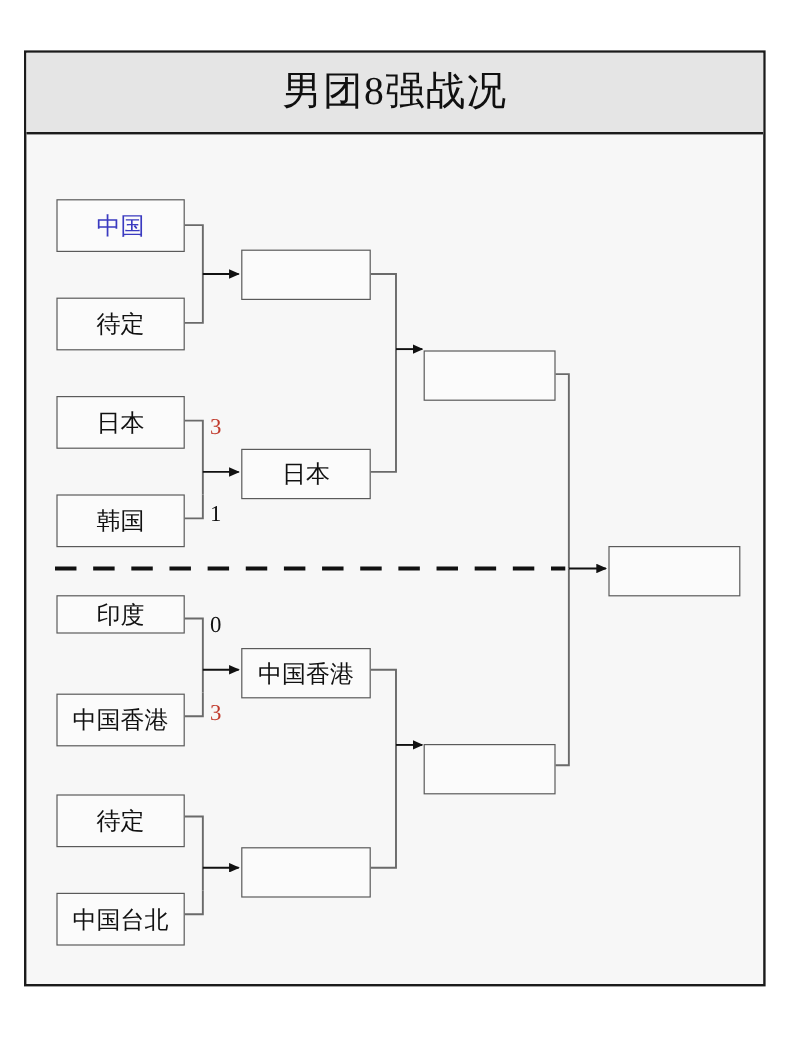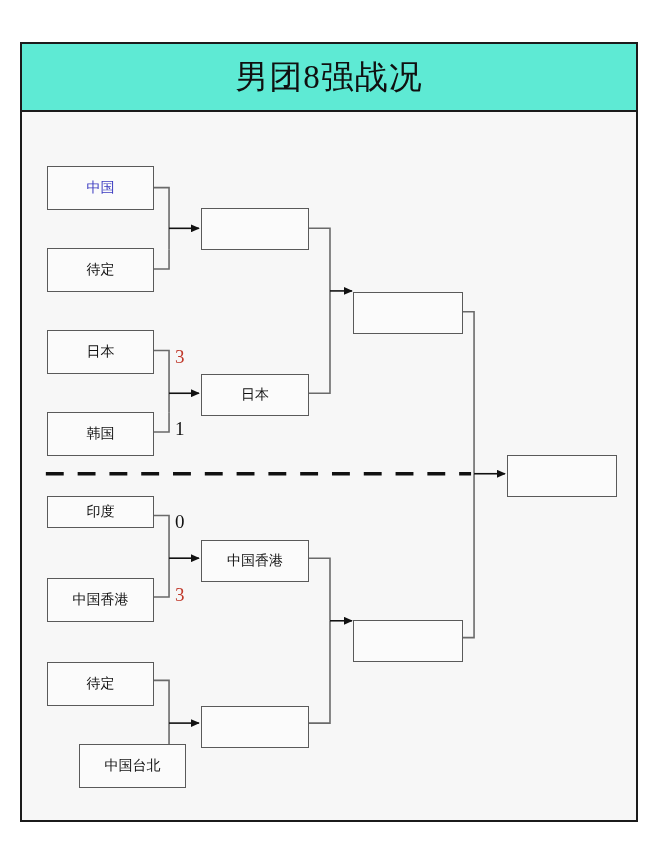--- a/index.html
+++ b/index.html
@@ -25,21 +25,21 @@
     background: #f7f7f7;
     box-sizing: border-box;
   }
 
   #title-banner {
     position: absolute;
     left: 0;
     top: 0;
     width: 100%;
     height: 68px;
-    background: #5eead4;
+    background: #e5e5e5;
     border-bottom: 2px solid #1b1b1b;
     box-sizing: border-box;
     display: flex;
     align-items: center;
     justify-content: center;
   }
   #title-text {
     font-size: 33px;
     color: #101010;
     letter-spacing: 1px;
@@ -55,21 +55,21 @@
   }
 
   .team-box {
     position: absolute;
     border: 1.5px solid #5a5a5a;
     background: #fbfbfb;
     box-sizing: border-box;
     display: flex;
     align-items: center;
     justify-content: center;
-    font-size: 14px;
+    font-size: 20px;
     color: #111111;
     white-space: nowrap;
   }
   .team-box.blue-team { color: #3a3ac0; }
 
   .score {
     position: absolute;
     font-size: 19px;
     line-height: 1;
     color: #111111;
@@ -127,21 +127,21 @@
   <div class="team-box blue-team" style="left:25px;  top:122px; width:107px; height:44px;">中国</div>
   <div class="team-box" style="left:25px;  top:204px; width:107px; height:44px;">待定</div>
 
   <div class="team-box" style="left:25px;  top:286px; width:107px; height:44px;">日本</div>
   <div class="team-box" style="left:25px;  top:368px; width:107px; height:44px;">韩国</div>
 
   <div class="team-box" style="left:25px;  top:452px; width:107px; height:32px;">印度</div>
   <div class="team-box" style="left:25px;  top:534px; width:107px; height:44px;">中国香港</div>
 
   <div class="team-box" style="left:25px;  top:618px; width:107px; height:44px;">待定</div>
-  <div class="team-box" style="left:25px;  top:700px; width:107px; height:44px;margin-left:32px;">中国台北</div>
+  <div class="team-box" style="left:25px;  top:700px; width:107px; height:44px;">中国台北</div>
 
   <div class="score win" style="left:153px; top:303px;">3</div>
   <div class="score" style="left:153px; top:375px;">1</div>
 
   <div class="score" style="left:153px; top:468px;">0</div>
   <div class="score win" style="left:153px; top:541px;">3</div>
 
   <div class="team-box" style="left:179px; top:164px; width:108px; height:42px;"></div>
   <div class="team-box" style="left:179px; top:330px; width:108px; height:42px;">日本</div>
   <div class="team-box" style="left:179px; top:496px; width:108px; height:42px;">中国香港</div>

